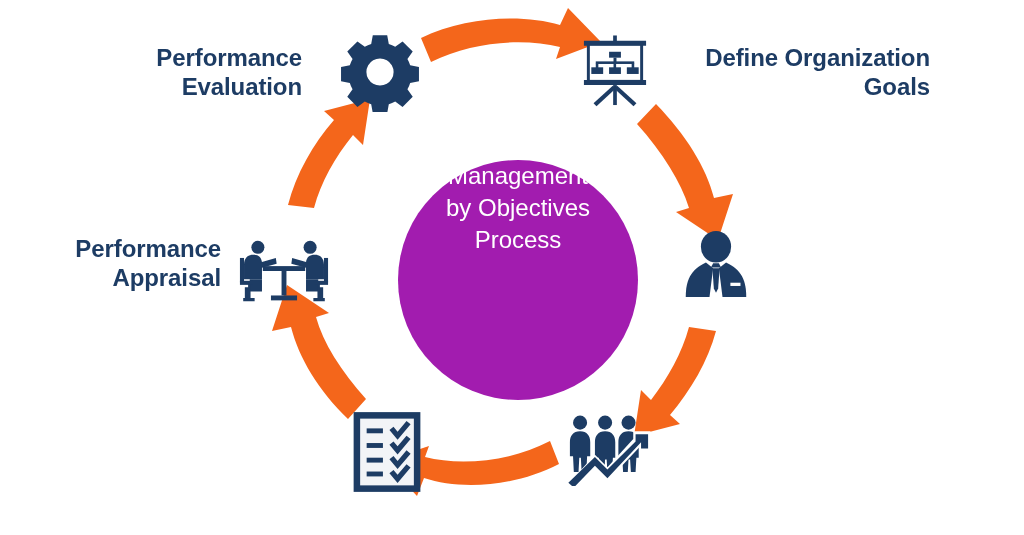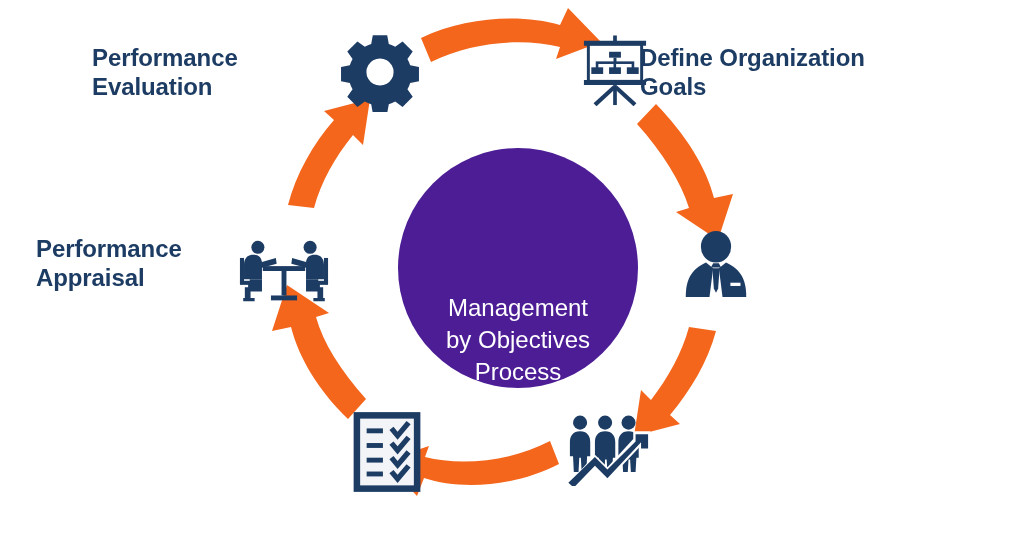--- a/index.html
+++ b/index.html
@@ -16,41 +16,41 @@
     height: 535px;
     background: #ffffff;
     overflow: hidden;
   }
   .label {
     position: absolute;
     color: #1d3c64;
     font-weight: bold;
     font-size: 24px;
     line-height: 1.22;
-    text-align: left;
+    text-align: right;
     white-space: pre-line;
     letter-spacing: -0.1px;
   }
   .svg-layer {
     position: absolute;
     left: 0;
     top: 0;
     width: 1024px;
     height: 535px;
   }
   .center-circle {
     position: absolute;
     left: 398px;
-    top: 148px;
+    top: 160px;
     width: 240px;
     height: 240px;
     border-radius: 50%;
-    background: #4c1d95;
+    background: #a21caf;
     display: flex;
-    align-items: flex-end;
+    align-items: flex-start;
     justify-content: center;
   }
   .center-text {
     color: #ffffff;
     font-size: 24px;
     line-height: 1.33;
     text-align: center;
     white-space: pre-line;
     font-weight: normal;
   }

